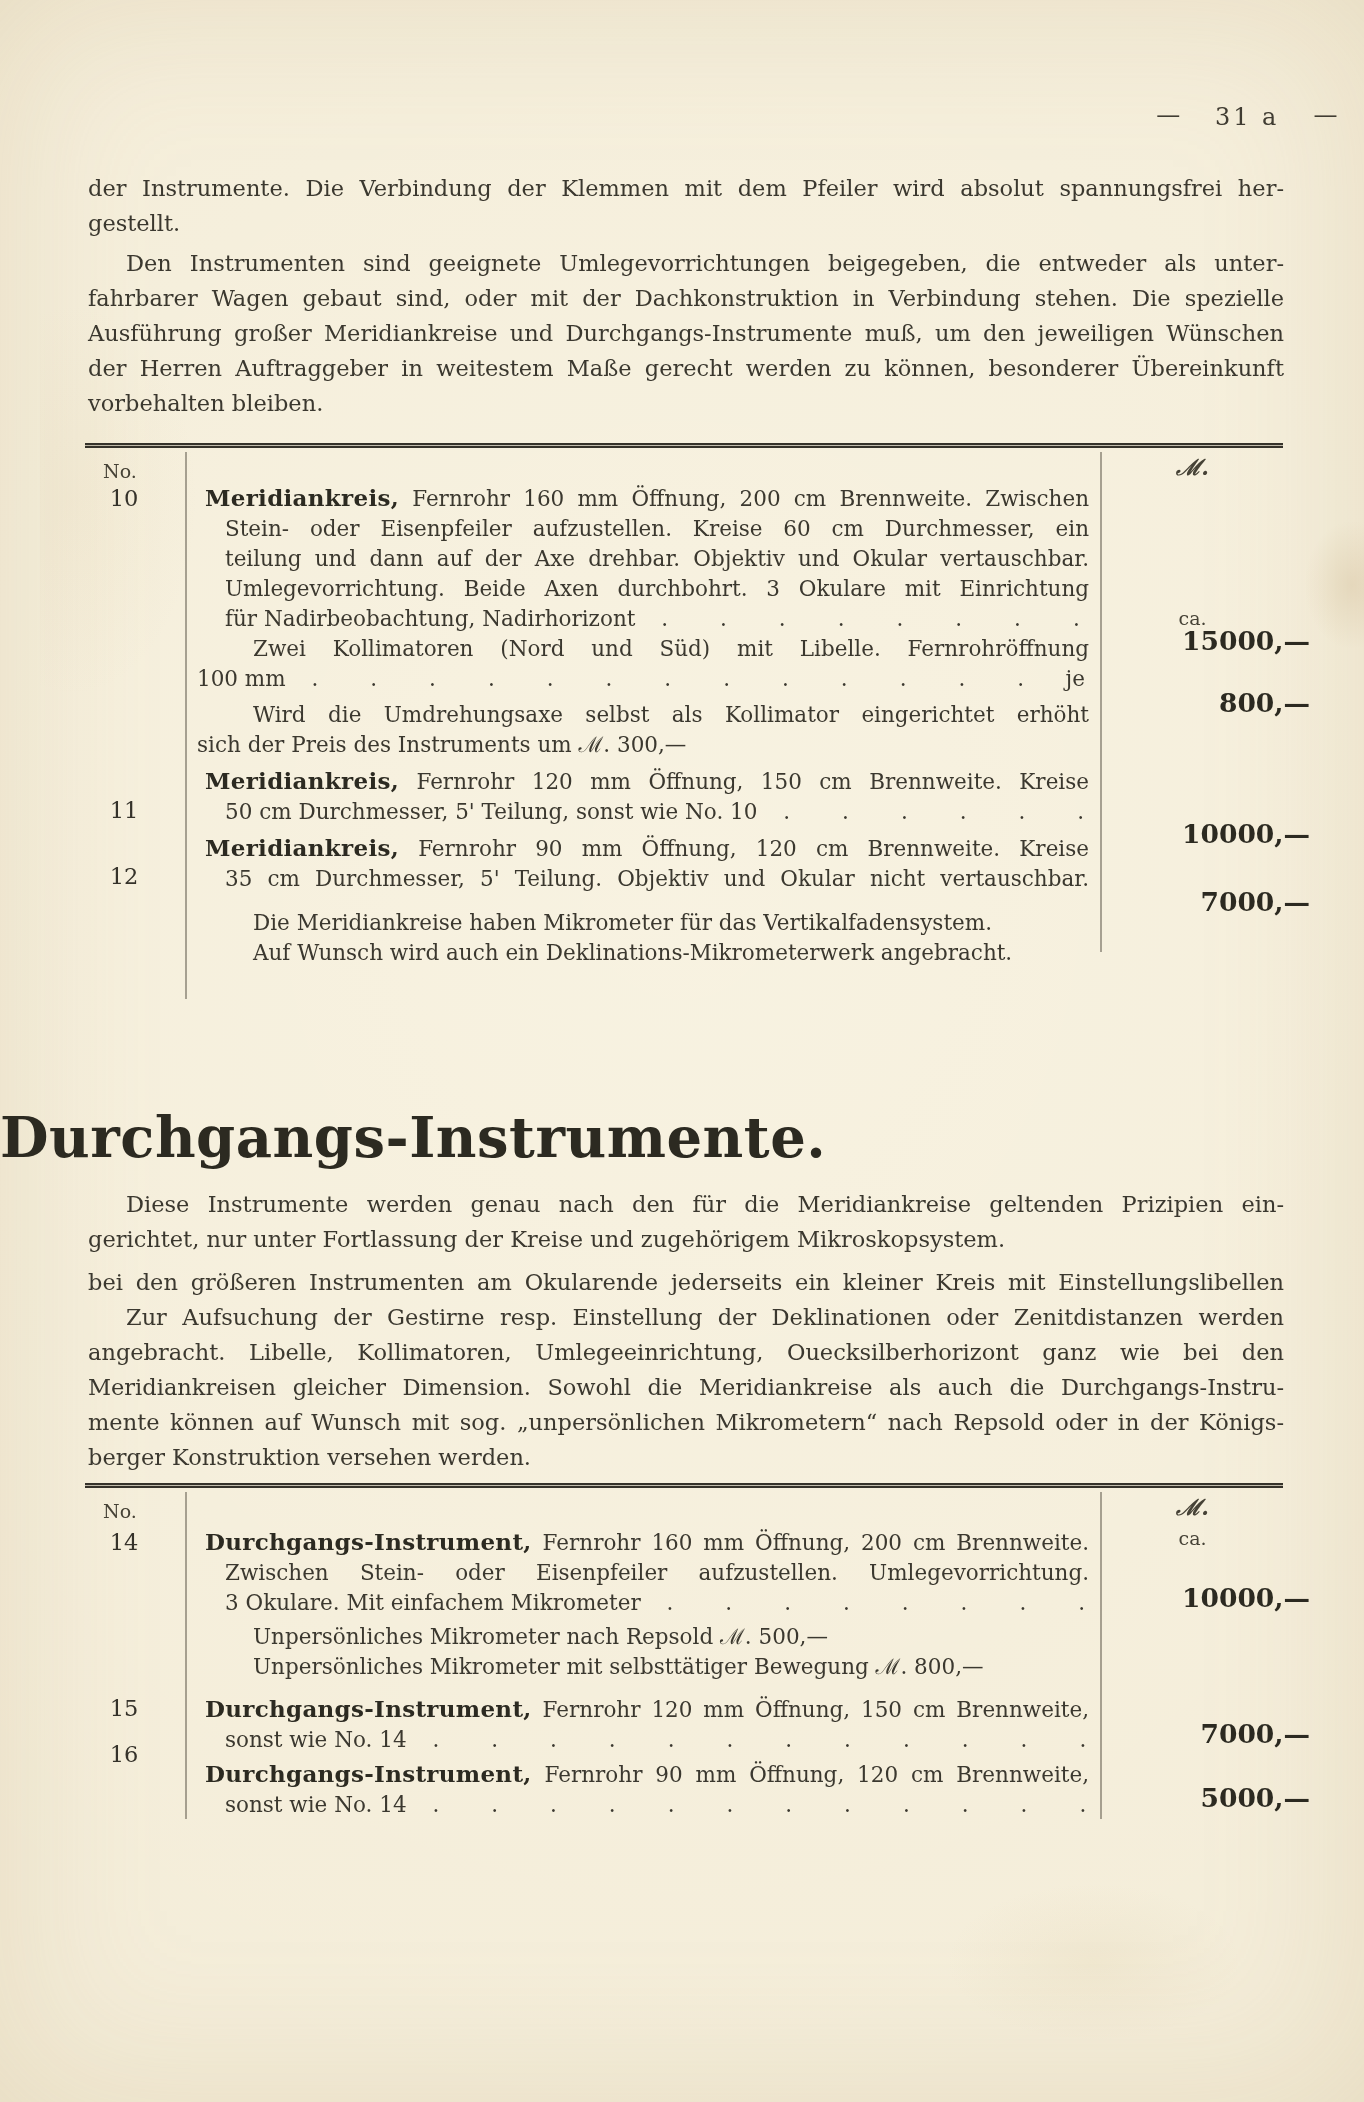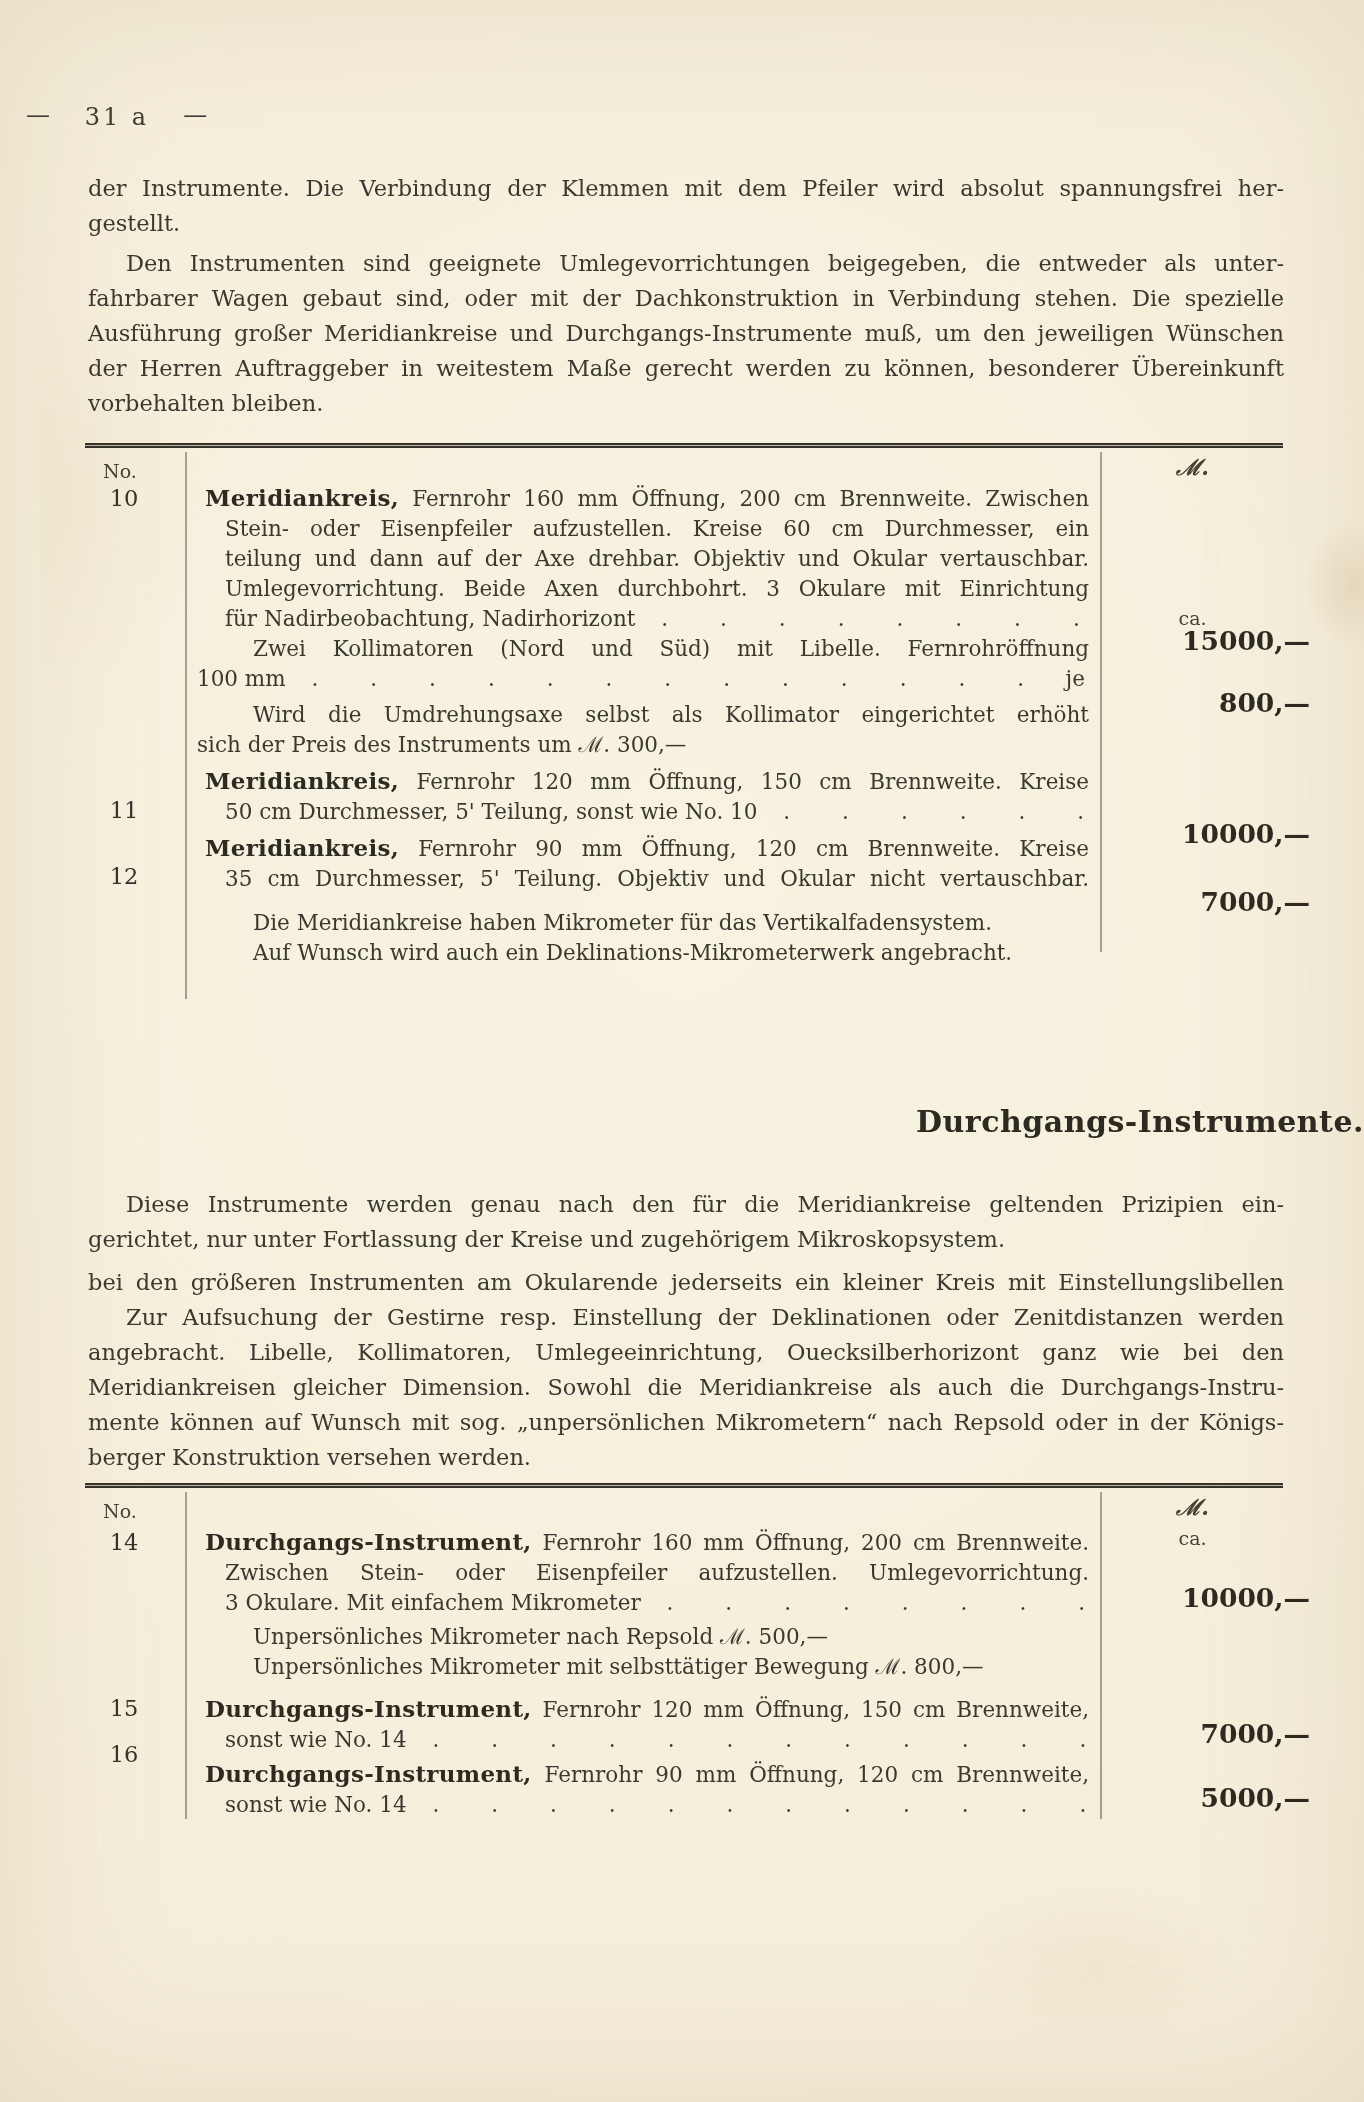--- a/index.html
+++ b/index.html
@@ -17,32 +17,32 @@
     box-shadow:inset 0 0 160px rgba(186,158,108,.22);
   }
   .stain{position:absolute;pointer-events:none;}
   .stain.s1{right:0;top:520px;width:60px;height:130px;
     background:radial-gradient(ellipse at 80% 50%, rgba(165,120,58,.14), rgba(0,0,0,0) 70%);}
   .stain.s2{right:120px;bottom:60px;width:300px;height:160px;
     background:radial-gradient(ellipse at center, rgba(190,155,90,.08), rgba(0,0,0,0) 70%);}
   .stain.s3{left:40px;top:300px;width:160px;height:400px;
     background:radial-gradient(ellipse at 20% 50%, rgba(200,170,110,.07), rgba(0,0,0,0) 70%);}
 
-  .pagehead{position:absolute;top:103px;left:0;width:100%;text-align:left;
+  .pagehead{position:absolute;top:103px;left:0;width:100%;text-align:right;
     font-size:24px;letter-spacing:.5px;color:#403c32;}
   .pagehead .dash{margin:0 26px;position:relative;top:-2px;}
   .pagehead .pn{letter-spacing:3px;}
 
   .para{position:absolute;left:88px;width:1196px;font-size:22.5px;line-height:35px;color:#3b382f;}
   .para .ln{text-align:justify;text-align-last:justify;white-space:normal;}
   .para .ln.last{text-align-last:left;}
   .para .ln.ind{text-indent:38px;}
 
-  .bigheading{position:absolute;left:0;top:1104px;width:100%;text-align:right;
-    font-size:30px;font-weight:bold;color:#2c2a21;letter-spacing:.5px;}
+  .bigheading{position:absolute;left:0;top:1104px;width:100%;text-align:left;
+    font-size:56px;font-weight:bold;color:#2c2a21;letter-spacing:.5px;}
 
   
   .tbl{position:absolute;left:85px;width:1200px;font-size:21.5px;line-height:30px;color:#3b382f;}
   .toprule{position:absolute;left:0;right:2px;top:0;height:6px;
     background:linear-gradient(#35322a 0 2.4px, rgba(53,50,42,.28) 2.4px 3.4px, #35322a 3.4px 5.4px, rgba(0,0,0,0) 5.4px);}
   .vsep{position:absolute;width:2px;background:rgba(80,74,60,.48);}
   .colhdr{position:absolute;font-size:19px;color:#464236;}
   .colhdr.nohdr{left:18px;top:13px;text-align:center;}
   .colhdr.curhdr{left:1015px;width:185px;text-align:center;top:9px;
     font-size:22px;font-style:italic;font-weight:bold;font-family:"DejaVu Serif","Liberation Serif",serif;}

